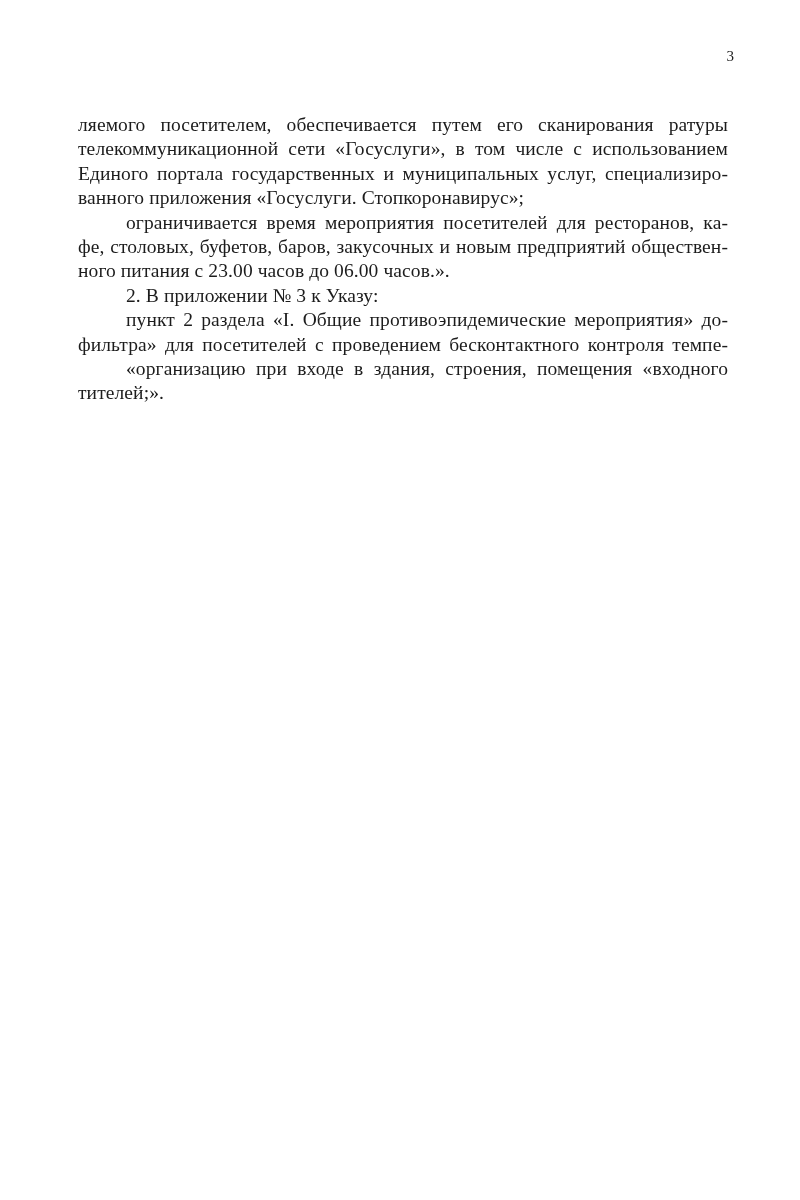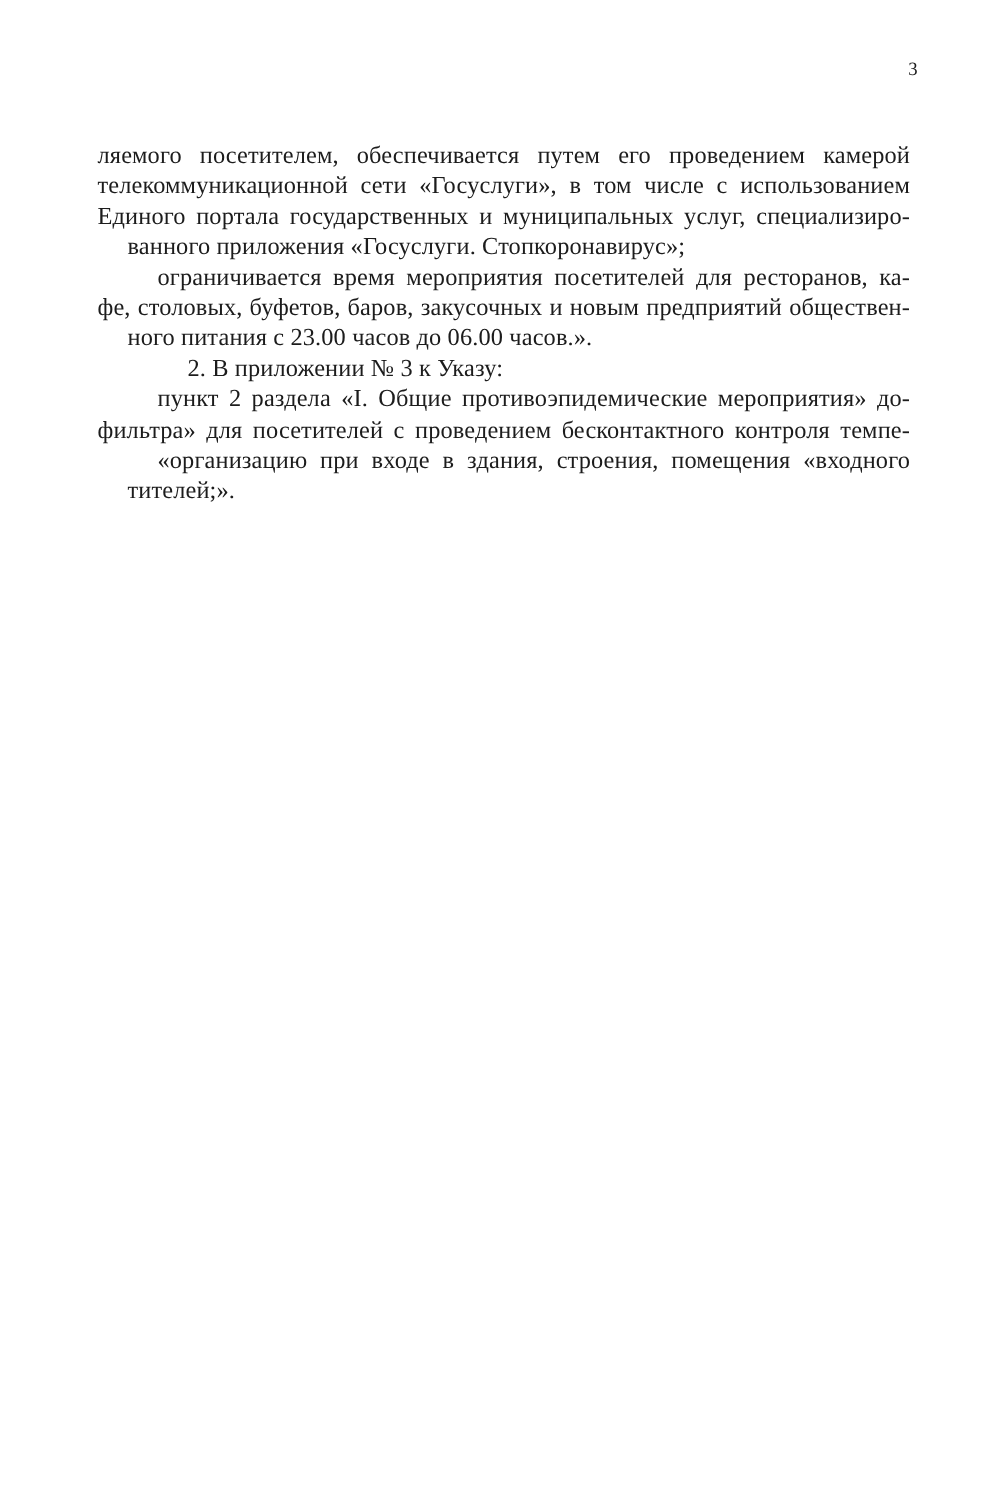--- a/index.html
+++ b/index.html
@@ -34,33 +34,32 @@
     letter-spacing: 0.1px;
   }
   .doc-body .line {
     text-align: justify;
     text-align-last: justify;
     white-space: normal;
   }
   .doc-body .line.last {
     text-align: justify;
     text-align-last: left;
-    margin-left: 24px;
   }
   .doc-body .line.indent {
     padding-left: 48px;
   }
 </style>
 </head>
 <body>
 
 <div class="page">
   <div class="page-number">3</div>
   <div class="doc-body">
-      <div class="line">ляемого посетителем, обеспечивается путем его проведением камерой</div>
+      <div class="line">ляемого посетителем, обеспечивается путем его сканирования ратуры</div>
       <div class="line">телекоммуникационной сети «Госуслуги», в том числе с использованием</div>
       <div class="line">Единого портала государственных и муниципальных услуг, специализиро-</div>
       <div class="line last">ванного приложения «Госуслуги. Стопкоронавирус»;</div>
       <div class="line indent">ограничивается время мероприятия посетителей для ресторанов, ка-</div>
       <div class="line">фе, столовых, буфетов, баров, закусочных и новым предприятий обществен-</div>
       <div class="line last">ного питания с 23.00 часов до 06.00 часов.».</div>
       <div class="line last indent">2. В приложении № 3 к Указу:</div>
       <div class="line indent">пункт 2 раздела «I. Общие противоэпидемические мероприятия» до-</div>
       <div class="line">фильтра» для посетителей с проведением бесконтактного контроля темпе-</div>
       <div class="line indent">«организацию при входе в здания, строения, помещения «входного</div>

